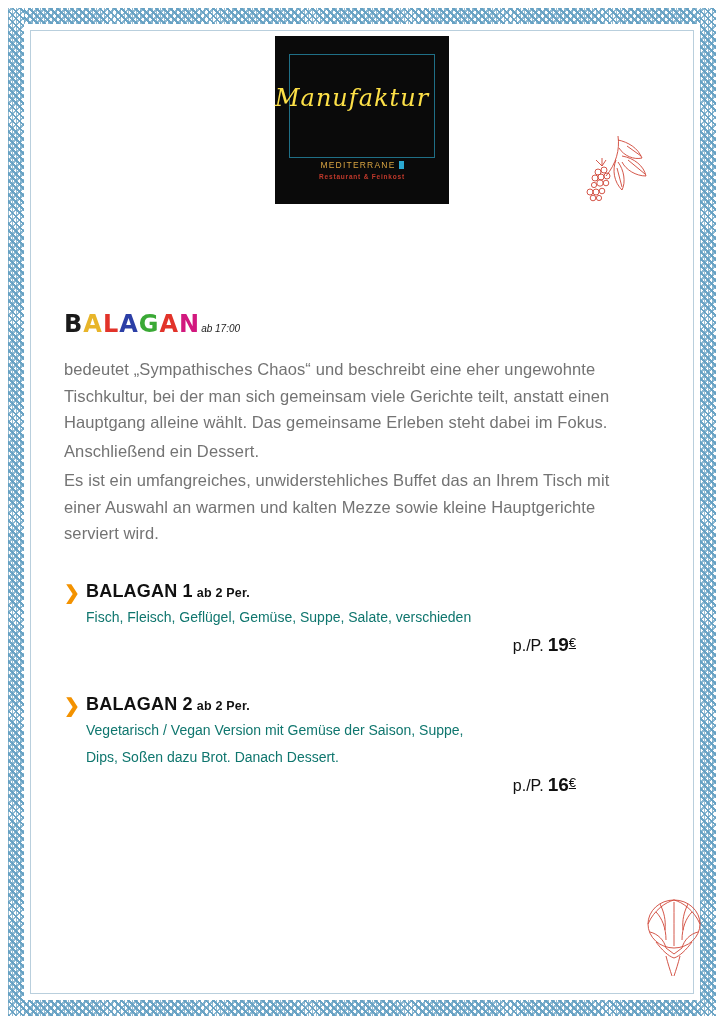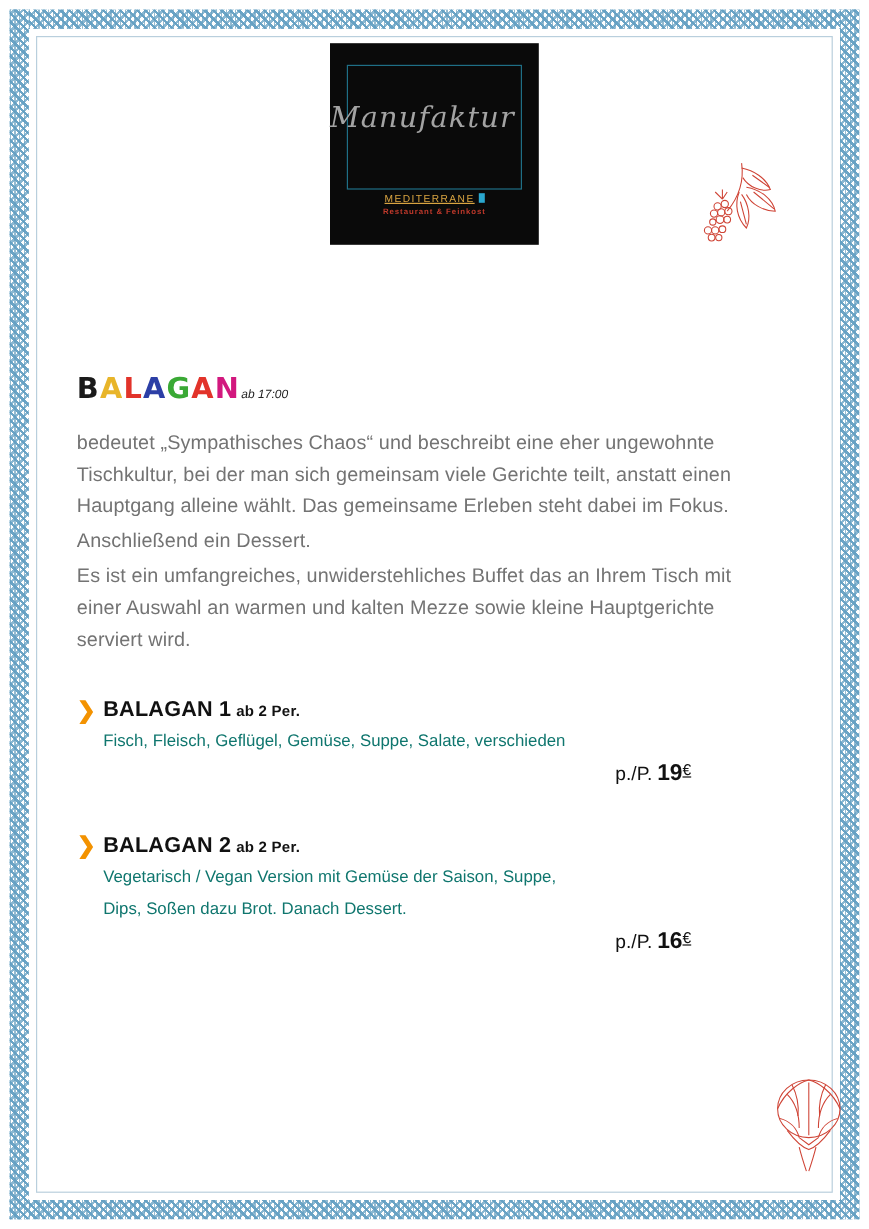--- a/index.html
+++ b/index.html
@@ -62,36 +62,35 @@
     height: 104px;
     border: 1px solid #1f6f86;
     box-sizing: border-box;
   }
   .logo-script {
     position: absolute;
     left: 0;
     top: 48px;
     width: 140px;
     text-align: center;
-    color: #a3a3a3;
+    color: #fde047;
     font-family: "DejaVu Serif", serif;
     font-style: italic;
     font-size: 24px;
     letter-spacing: 1px;
   }
   .logo-sub1 {
     position: absolute;
     left: 0;
     top: 124px;
     width: 174px;
     text-align: center;
     color: #d9a441;
     font-size: 8.5px;
     letter-spacing: 1.2px;
-    text-decoration: underline;
   }
   .logo-sub1 .blue-block {
     display: inline-block;
     width: 5px;
     height: 8px;
     background: #2aa7cf;
     margin-left: 3px;
     vertical-align: -1px;
   }
   .logo-sub2 {

